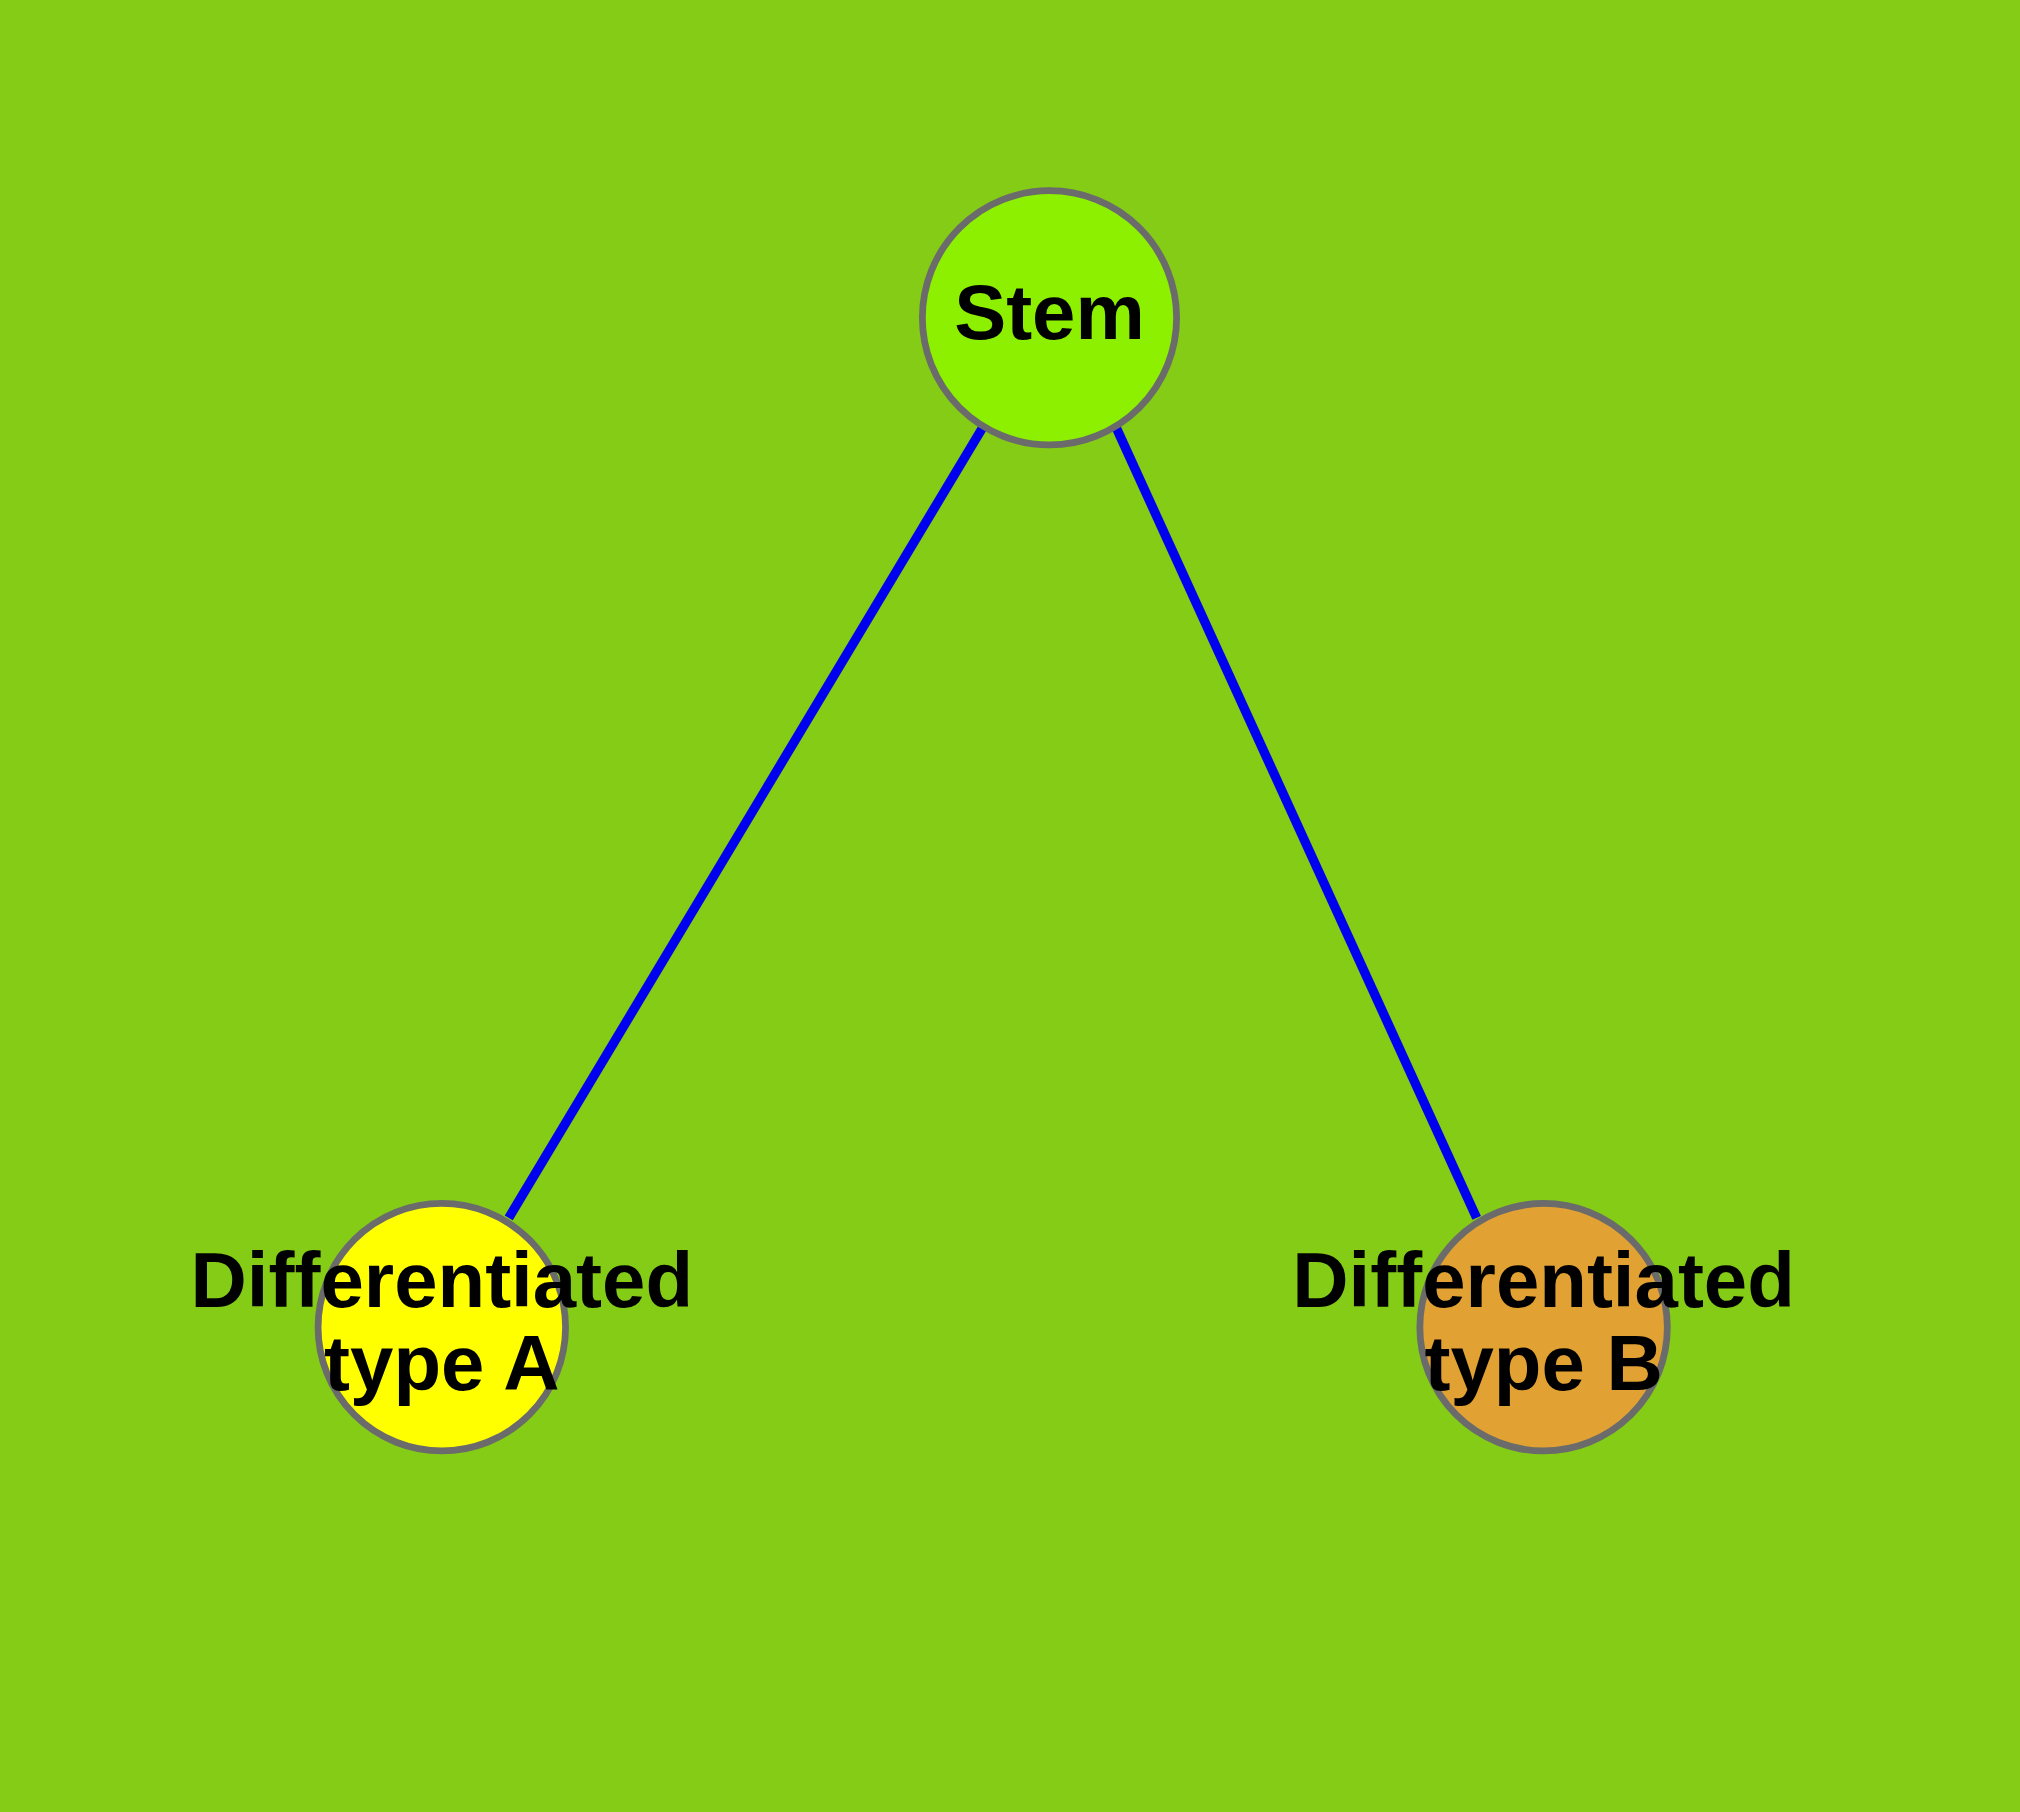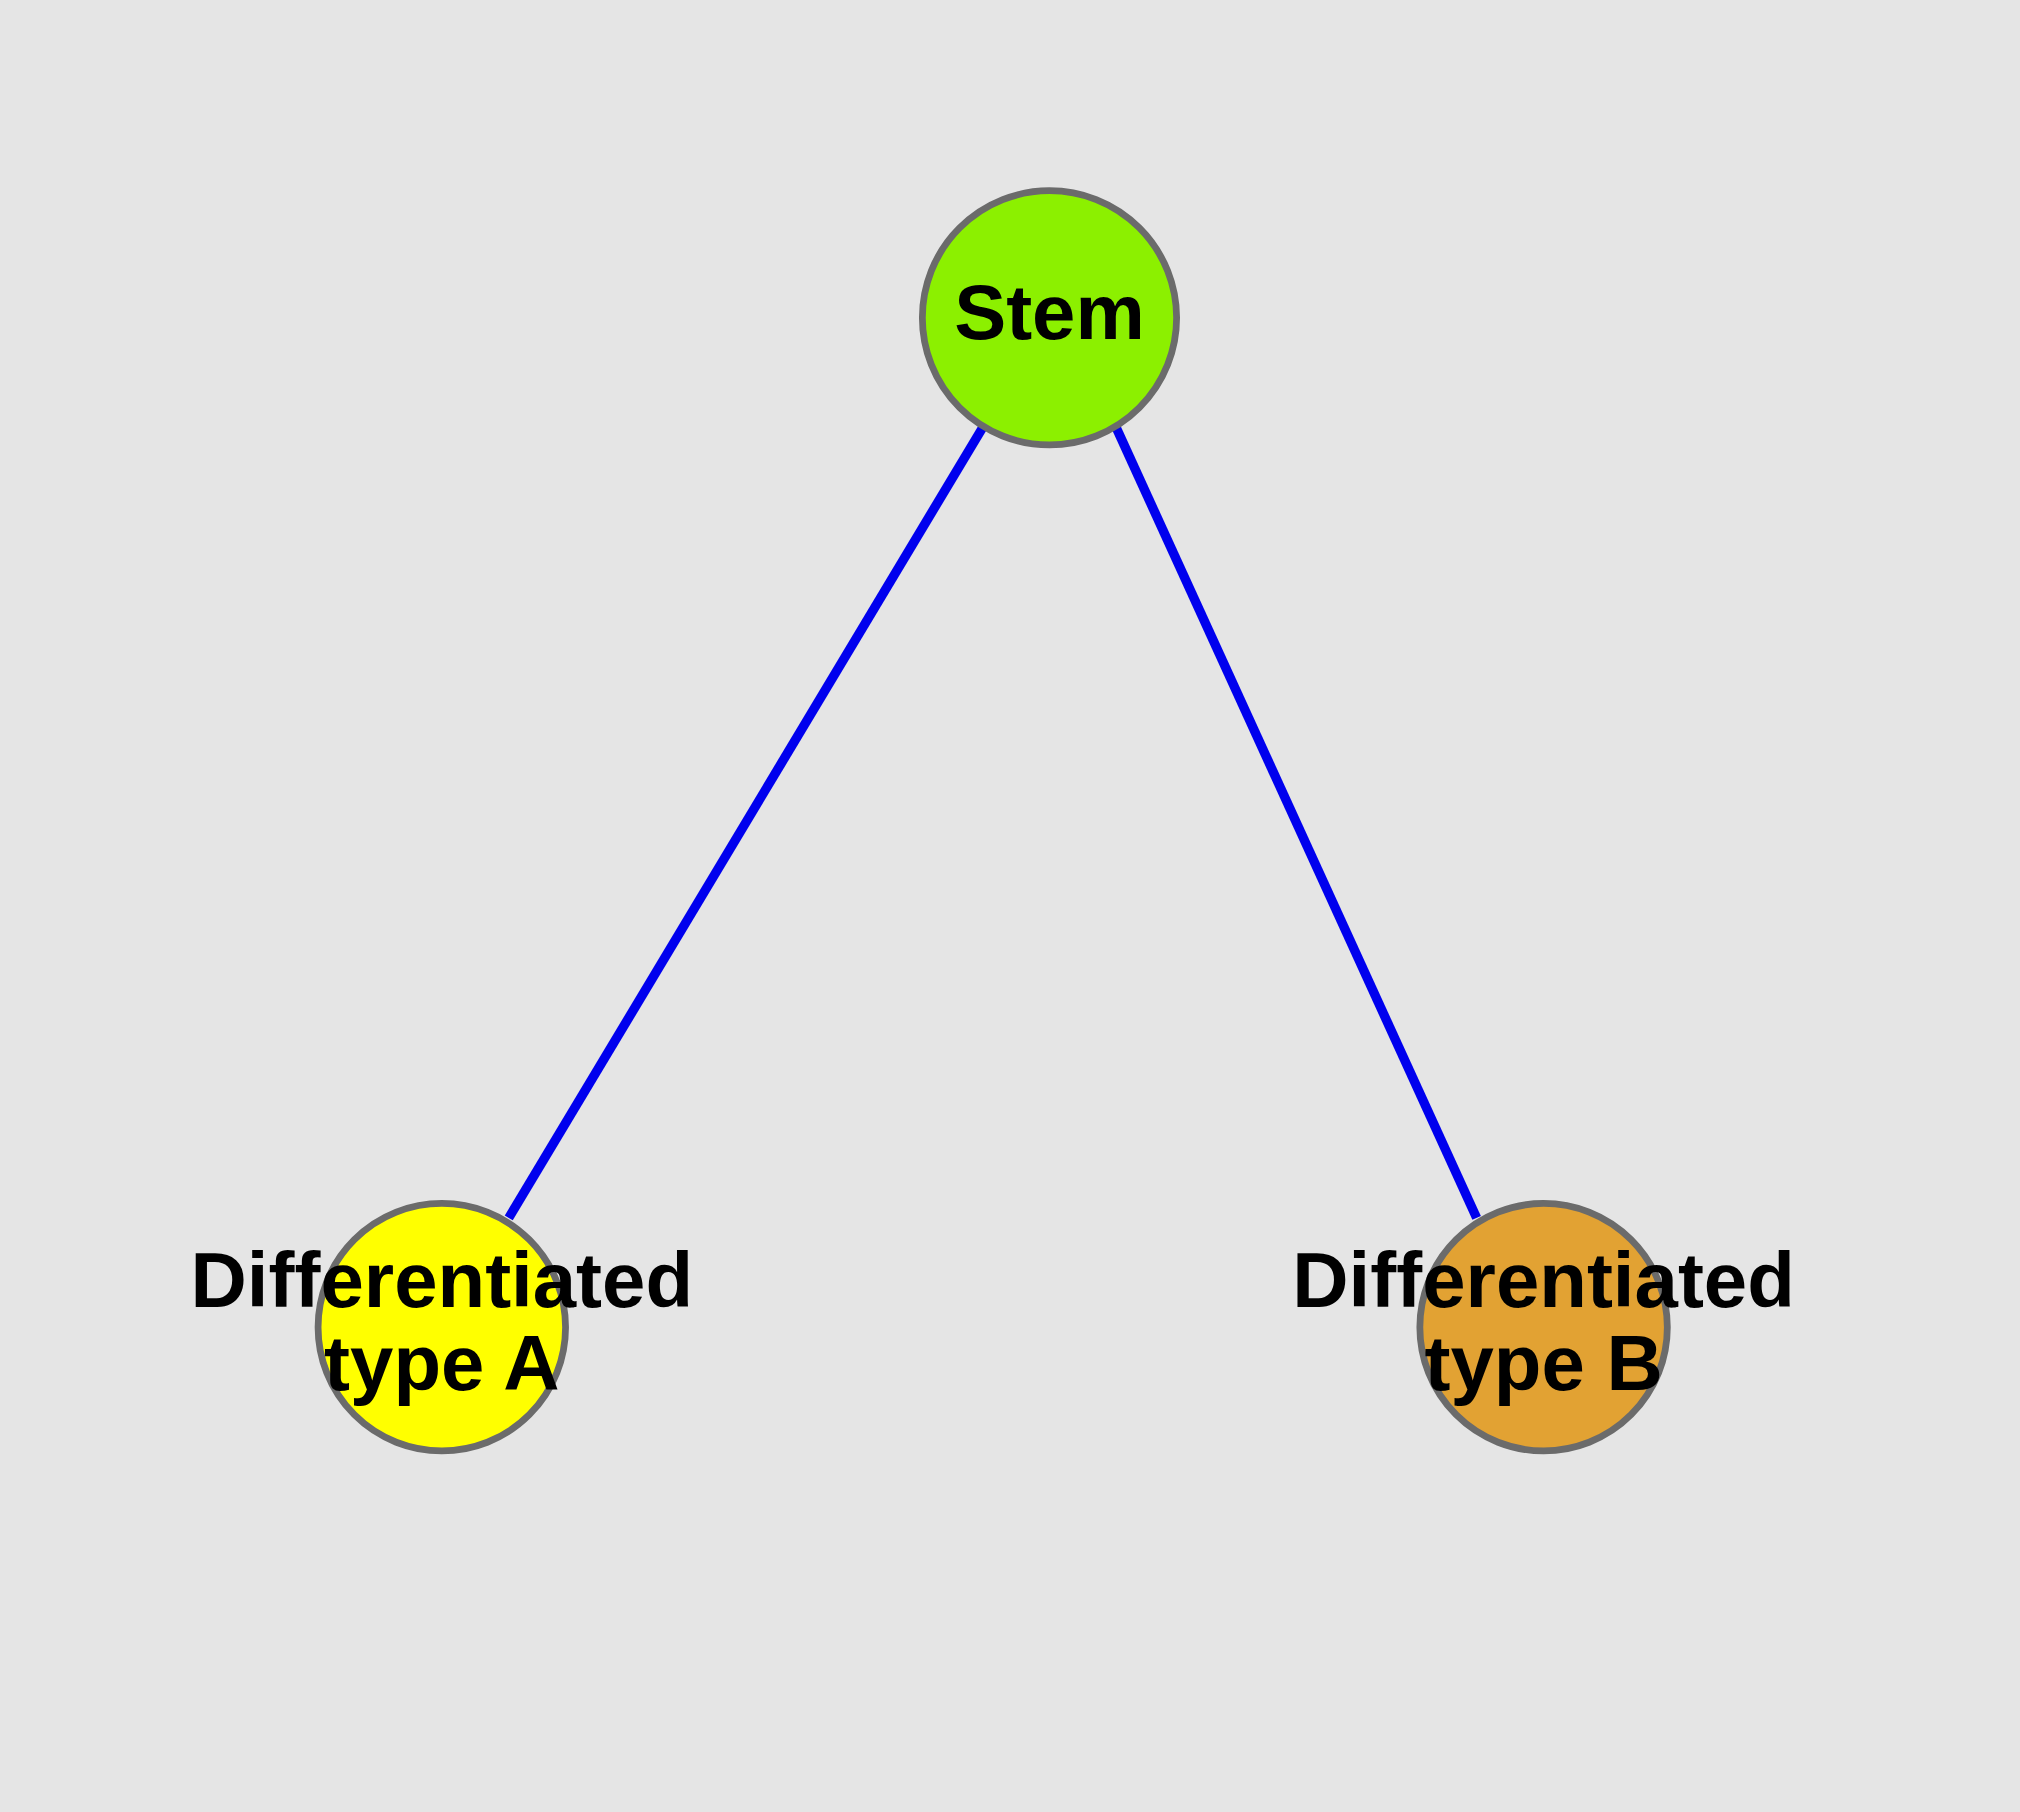--- a/index.html
+++ b/index.html
@@ -40,21 +40,21 @@
     fill: #000000;
     text-anchor: middle;
     dominant-baseline: middle;
     paint-order: normal;
     white-space: pre;
   }
 </style>
 </head>
 <body>
 
-<div id="canvas" style="background: #e5e5e5;">
+<div id="canvas" style="background: #84cc16;">
   <svg id="graph-svg" viewBox="0 0 2384 2138">
 
     <g>
       <line class="edge-line" x1="1160" y1="503" x2="600" y2="1437" stroke="#0000ee"></line>
       <line class="edge-line" x1="1316" y1="503" x2="1742" y2="1437" stroke="#0000ee"></line>
     </g>
 
     <g>
 
       <g>

